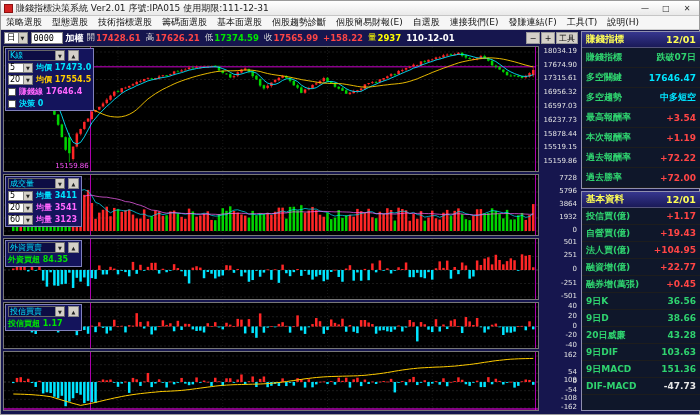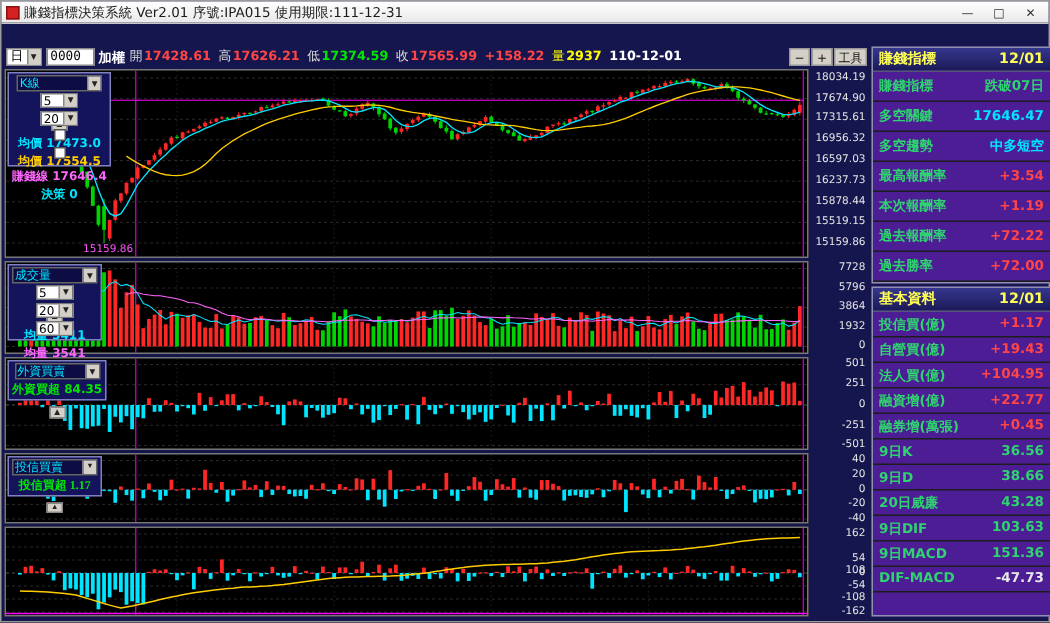--- a/index.html
+++ b/index.html
@@ -40,33 +40,33 @@
   
   .panels { display:flex; flex-direction:column; gap:2px; margin-top:1px; }
   .panel { display:flex; position:relative; }
   .plot-wrap { width:536px; border:1px solid #787878; background:#000; position:relative; }
   svg { display:block; }
   .axis { width:40px; position:relative; font-size:7px; color:#e4e4e4; }
   .axis-label { position:absolute; right:2px; white-space:nowrap; }
   
   .ovl { position:absolute; top:1px; left:1px; background:#14145c; border:1px solid #8080bb;
     padding:1px 2px; z-index:4; display:flex; flex-direction:column; gap:1px; }
-  .ovl-row { display:flex; align-items:center; gap:18px; height:11px;flex-direction:column; }
+  .ovl-row { display:flex; align-items:center; gap:3px; height:11px; }
   .sel-dd { background:#0d0d44; border:1px solid #666; color:#00e5ff; height:11px; display:flex; align-items:center; }
   .sel-dd .txt { width:46px; padding:0 1px; font-size:8px; white-space:nowrap; overflow:hidden; }
   .sel-dd .tb-arw { font-size:5px; }
   .up-btn { width:11px; height:11px; background:#d4d0c8; border:1px solid #888; color:#222;
     font-size:5px; display:flex; align-items:center; justify-content:center; }
   .num-dd { background:#fff; color:#000; height:10px; display:flex; align-items:center; border:1px solid #777; }
   .num-dd .txt { width:14px; padding:0 1px; font-size:8px; }
   .chk { width:8px; height:8px; background:#fff; border:1px solid #555; flex:none; }
   .ovl-text { font-size:8px; font-weight:bold; white-space:nowrap; }
   
   .sidebar { flex:1; margin-left:2px; display:flex; flex-direction:column; gap:2px; }
-  .sidebox { border:1px solid #8f8fae; background:#4c1d95; display:flex; flex-direction:column; overflow:hidden; }
+  .sidebox { border:1px solid #8f8fae; background:#0f172a; display:flex; flex-direction:column; overflow:hidden; }
   .sidebox.grow { flex:1; }
   .side-header { height:16px; flex:none; background:linear-gradient(#36368e,#1a1a58);
     display:flex; justify-content:space-between; align-items:center; padding:0 4px;
     color:#ffff55; font-size:9.5px; font-weight:bold; border-bottom:1px solid #55557a; }
   .side-row { display:flex; justify-content:space-between; align-items:center; padding:0 4px;
     font-size:9px; font-weight:bold; border-bottom:1px solid #1d1d1d; flex:none; }
   .side-row .lbl { color:#2fd36f; white-space:nowrap; }
   .side-row .val { white-space:nowrap; }
 </style>
 </head>
@@ -75,20 +75,34 @@
 <div class="window">
 
   <div class="titlebar">
     <div class="app-icon"></div>
     <div class="title-text">賺錢指標決策系統 Ver2.01 序號:IPA015 使用期限:111-12-31</div>
     <div class="win-btn">—</div>
     <div class="win-btn">□</div>
     <div class="win-btn">✕</div>
   </div>
 
+  <div class="menubar">
+      <div class="menu-item">策略選股</div>
+      <div class="menu-item">型態選股</div>
+      <div class="menu-item">技術指標選股</div>
+      <div class="menu-item">籌碼面選股</div>
+      <div class="menu-item">基本面選股</div>
+      <div class="menu-item">個股趨勢診斷</div>
+      <div class="menu-item">個股簡易財報(E)</div>
+      <div class="menu-item">自選股</div>
+      <div class="menu-item">連接我們(E)</div>
+      <div class="menu-item">發賺連結(F)</div>
+      <div class="menu-item">工具(T)</div>
+      <div class="menu-item">說明(H)</div>
+    </div>
 
   <div class="content">
     <div class="left-col">
       <div class="toolbar">
         <div class="tb-dd">
           <span class="txt">日</span>
           <span class="tb-arw">▼</span>
         </div>
         <input class="tb-input" value="0000" style="">
         <span class="tb-name">加權</span>
@@ -840,21 +854,21 @@
             </div>
             <div class="axis">
               <div class="axis-label" style="top: 0px;">501</div>
               <div class="axis-label" style="top: 13.4731px;">251</div>
               <div class="axis-label" style="top: 27px;">0</div>
               <div class="axis-label" style="top: 40.5269px;">-251</div>
               <div class="axis-label" style="top: 54px;">-501</div>
             </div>
           </div>
           <div class="panel" style="height: 47px;">
-            <div class="plot-wrap" style="height: 47px; font-family: Liberation Serif, serif;">
+            <div class="plot-wrap" style="height: 47px;">
               <svg width="534" height="45" viewBox="0 0 534 45">
                 <line x1="0" x2="534" y1="4" y2="4" stroke="#2e2e2e" stroke-dasharray="2,2" stroke-width="0.6"></line>
                 <line x1="0" x2="534" y1="13.75" y2="13.75" stroke="#2e2e2e" stroke-dasharray="2,2" stroke-width="0.6"></line>
                 <line x1="0" x2="534" y1="23.5" y2="23.5" stroke="#5a5a5a" stroke-dasharray="2,2" stroke-width="0.6"></line>
                 <line x1="0" x2="534" y1="33.25" y2="33.25" stroke="#2e2e2e" stroke-dasharray="2,2" stroke-width="0.6"></line>
                 <line x1="0" x2="534" y1="43" y2="43" stroke="#2e2e2e" stroke-dasharray="2,2" stroke-width="0.6"></line>
                 <line x1="113.99820143884892" x2="113.99820143884892" y1="0" y2="200" stroke="#262626" stroke-dasharray="1,2" stroke-width="0.6"></line>
                 <line x1="218.74640287769785" x2="218.74640287769785" y1="0" y2="200" stroke="#262626" stroke-dasharray="1,2" stroke-width="0.6"></line>
                 <line x1="323.49460431654677" x2="323.49460431654677" y1="0" y2="200" stroke="#262626" stroke-dasharray="1,2" stroke-width="0.6"></line>
                 <line x1="428.2428057553957" x2="428.2428057553957" y1="0" y2="200" stroke="#262626" stroke-dasharray="1,2" stroke-width="0.6"></line>

